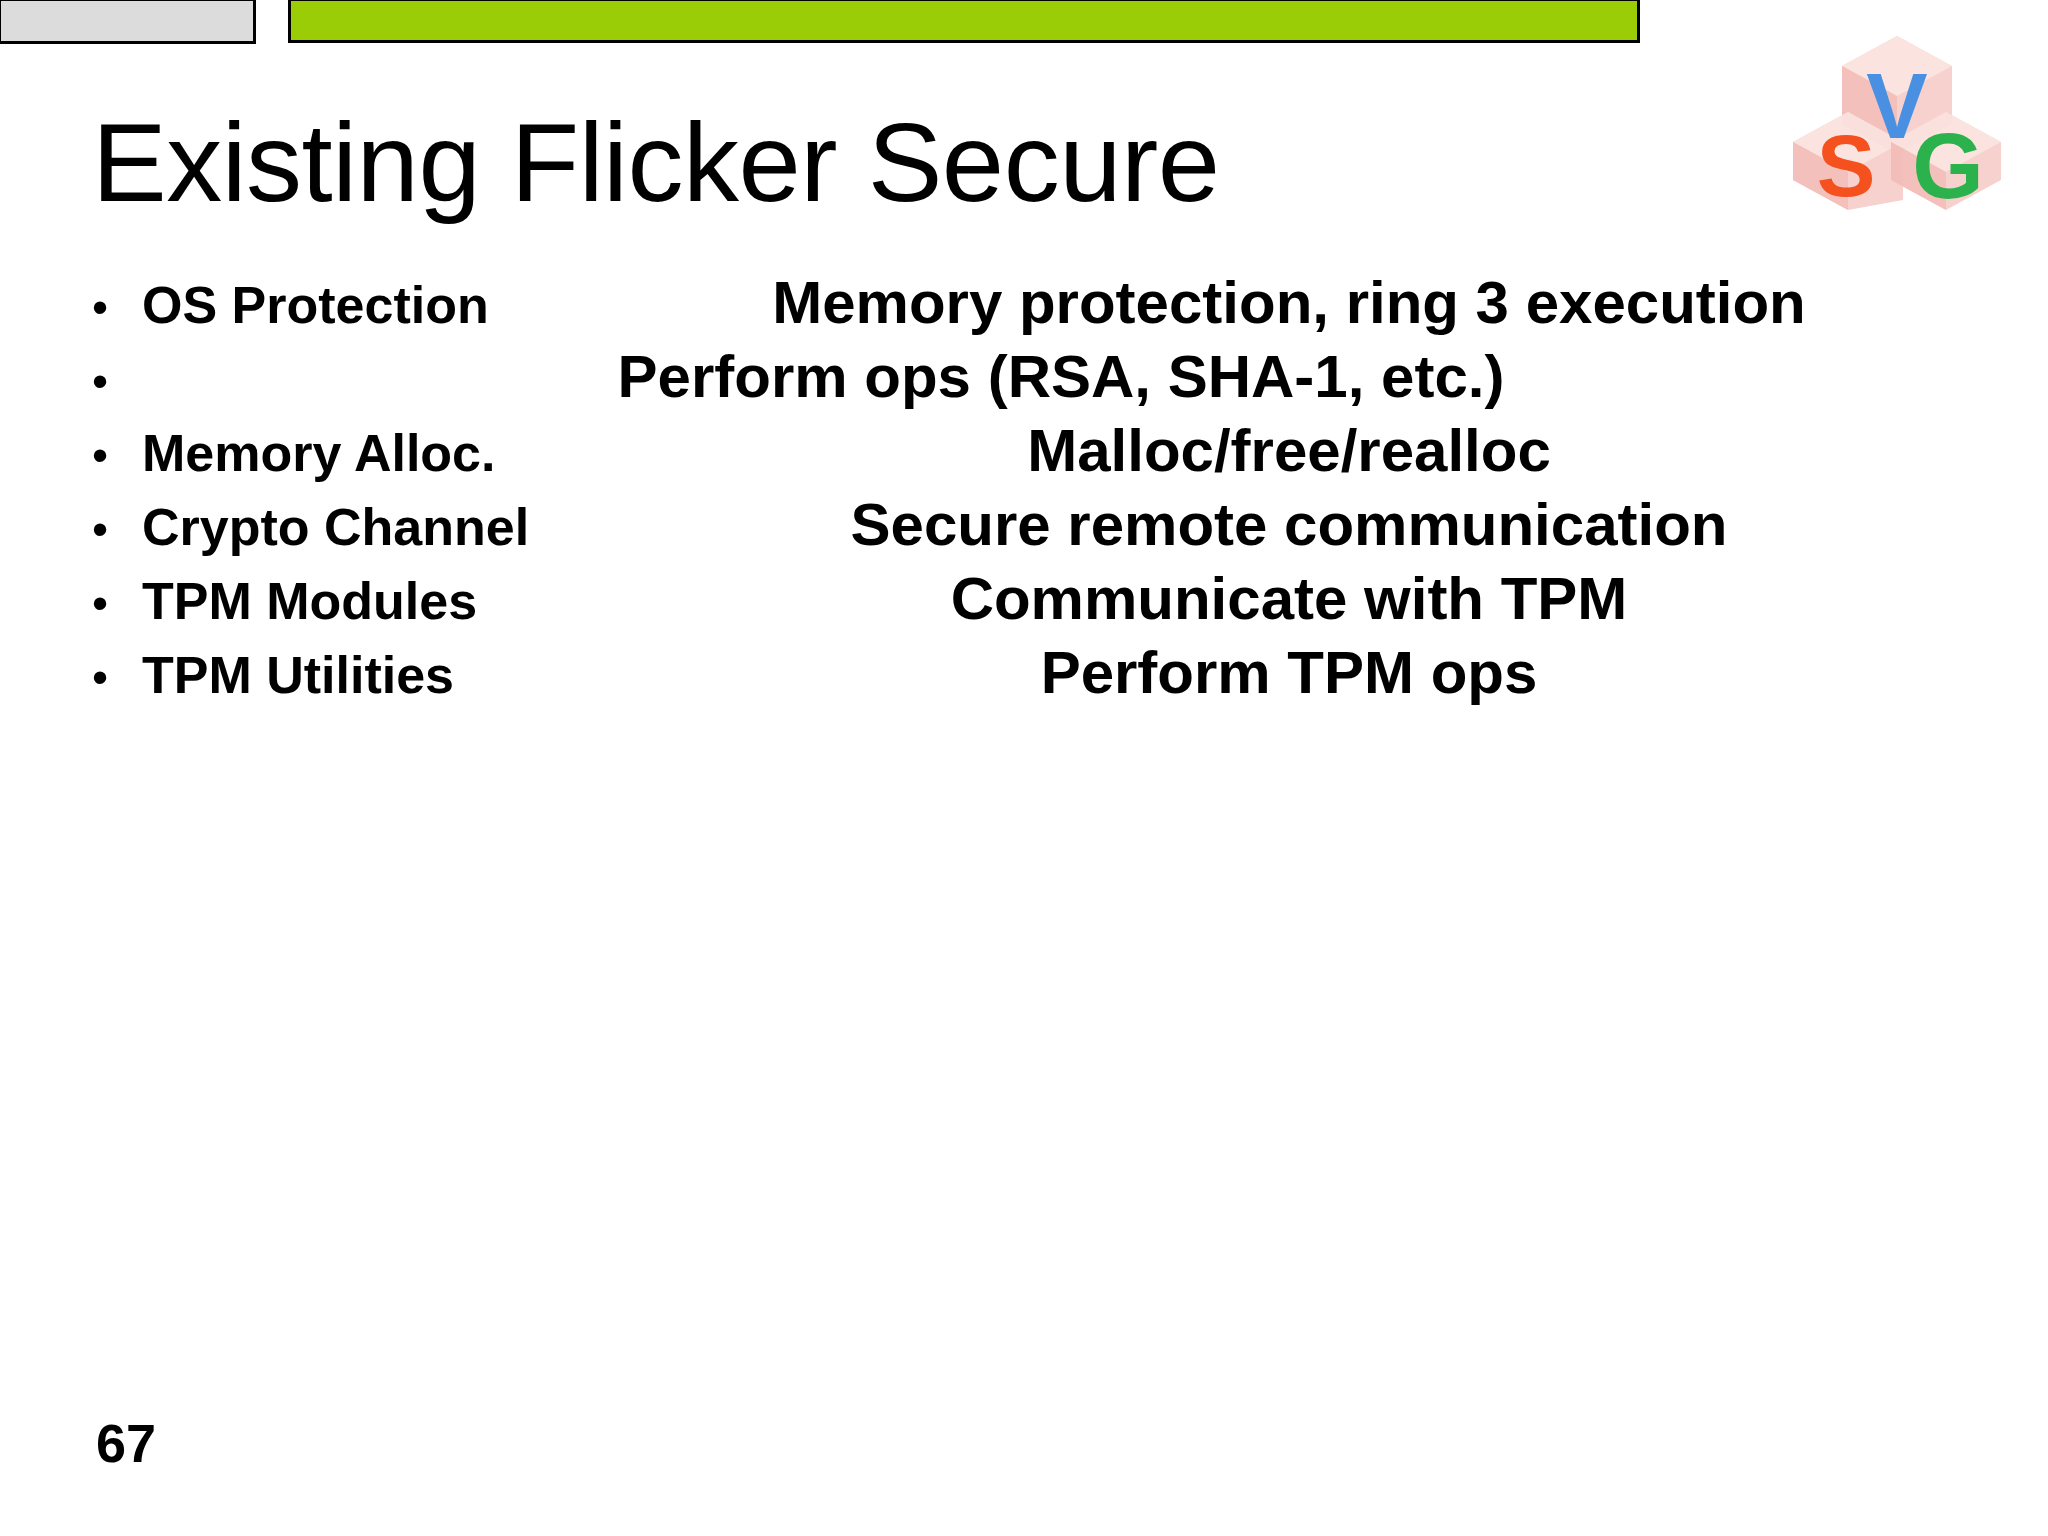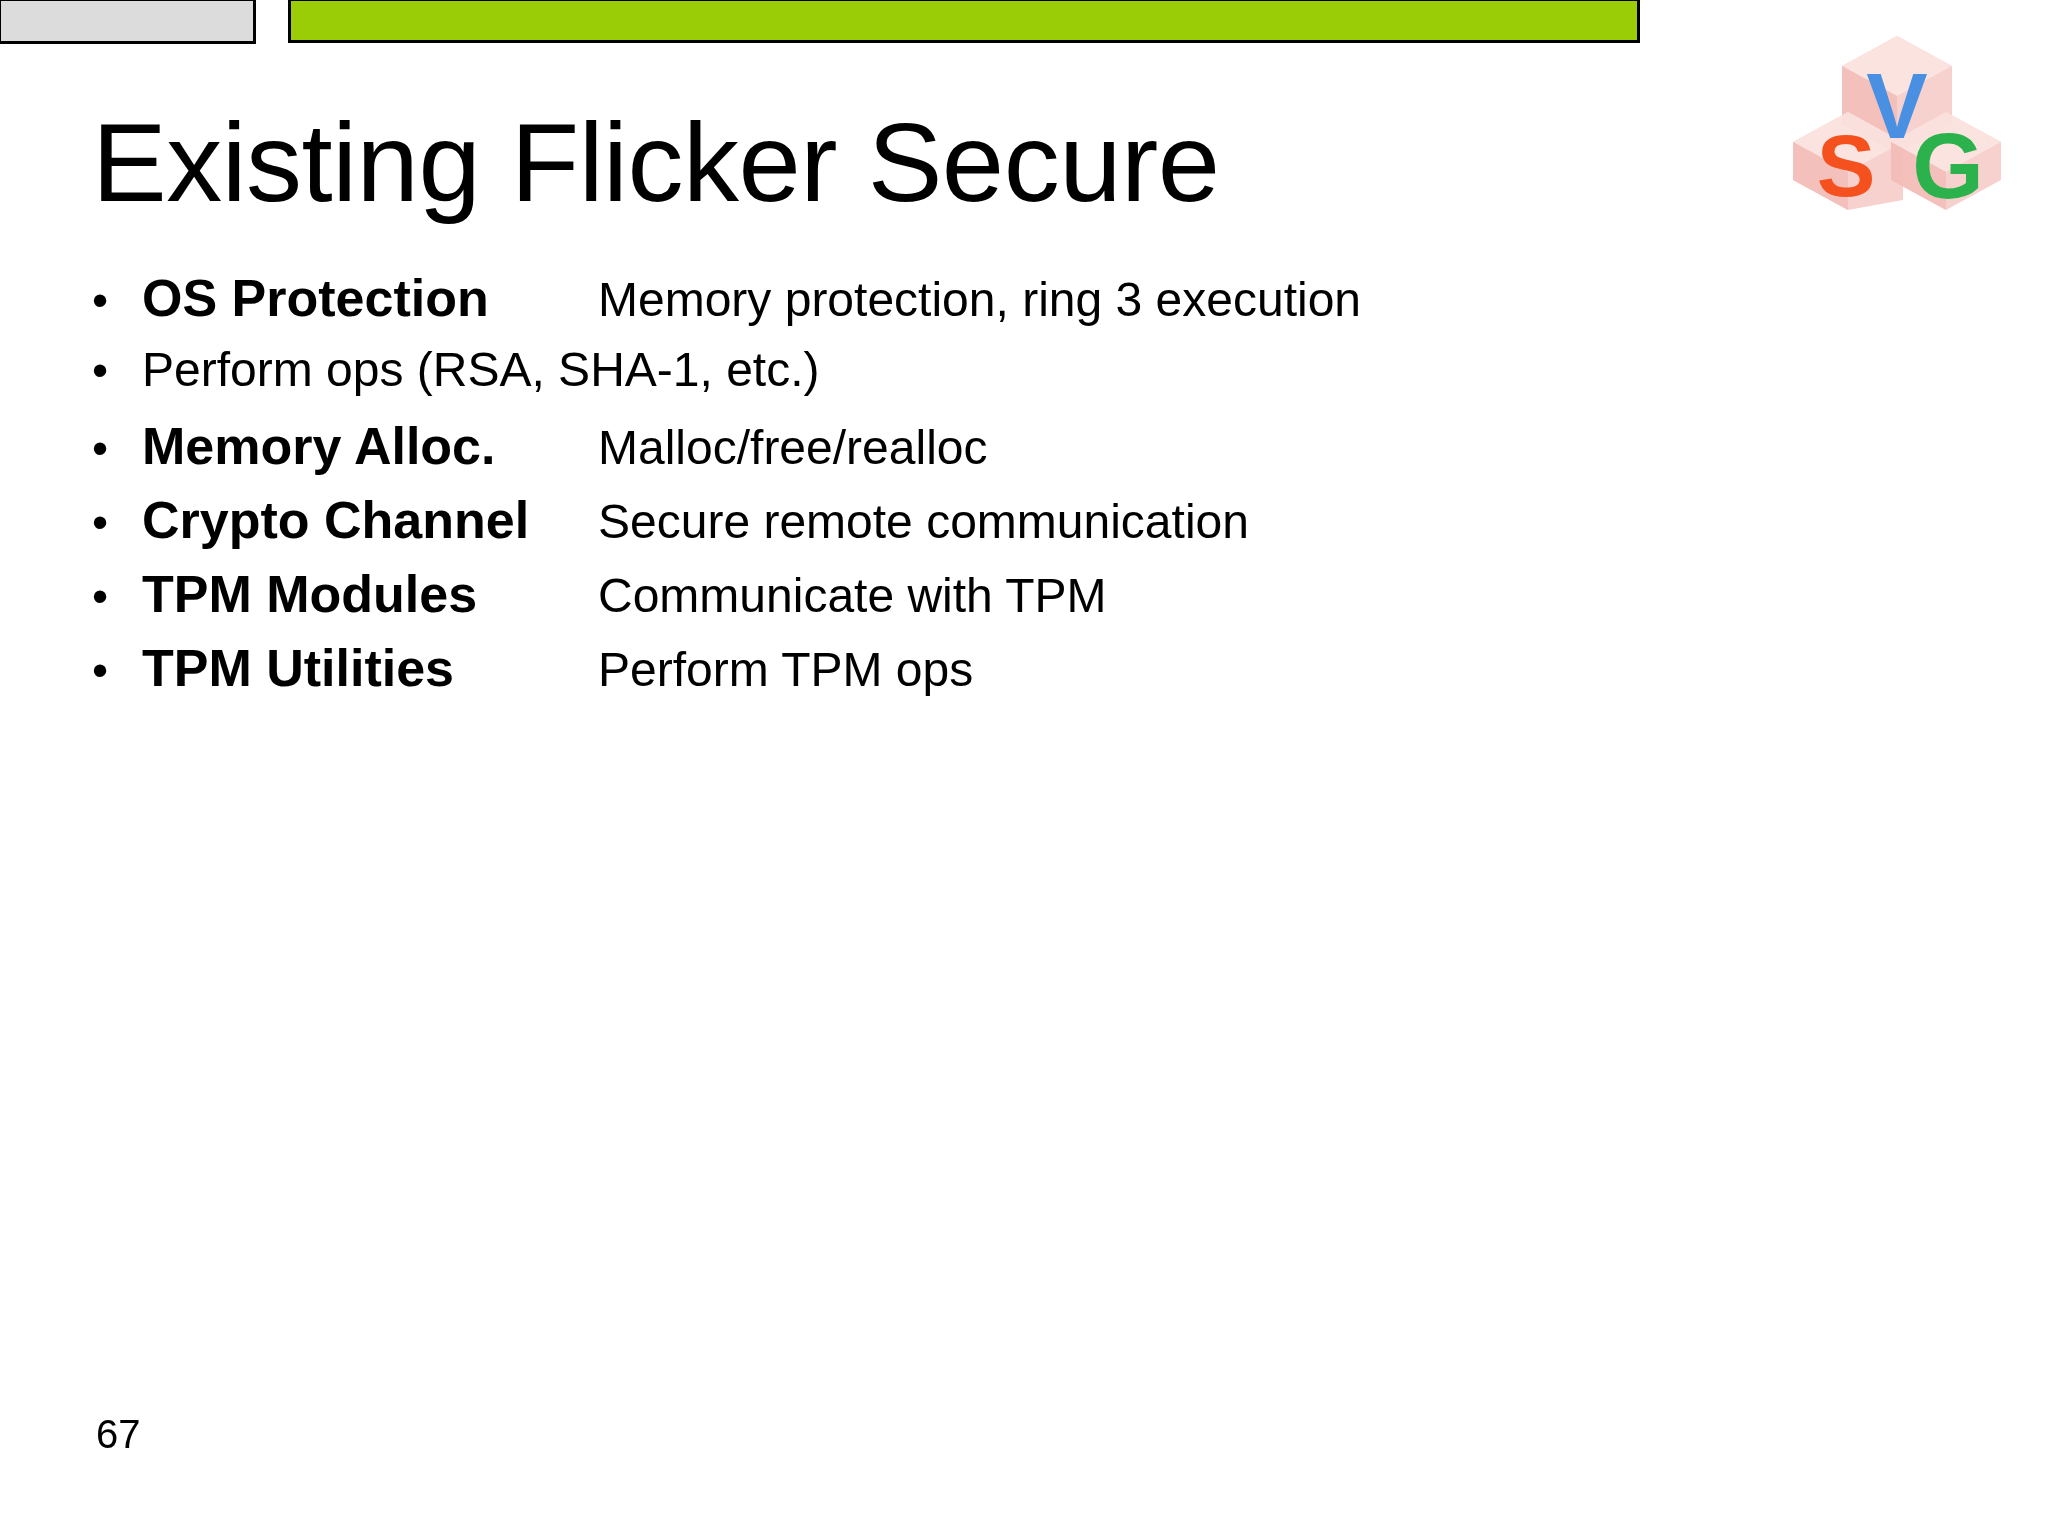--- a/index.html
+++ b/index.html
@@ -84,32 +84,33 @@
   }
   .term {
     flex: 0 0 456px;
     width: 456px;
     font-size: 52px;
     font-weight: bold;
     white-space: nowrap;
   }
   .desc {
     flex: 1 1 auto;
-    font-size: 48px;
-    font-weight: 400;
+    font-size: 60px;
+    font-weight: 700;
     white-space: nowrap;
+    text-align: center;
   }
 
   
   .slide-number {
     position: absolute;
     left: 96px;
     top: 1412px;
-    font-size: 40px;
-    font-weight: 400;
+    font-size: 54px;
+    font-weight: 700;
   }
 </style>
 </head>
 <body>
 
 <div class="topbar-grey"></div>
 <div class="topbar-green"></div>
 
 <div class="logo">
   <svg viewBox="0 0 222 190" xmlns="http://www.w3.org/2000/svg" aria-hidden="true">

